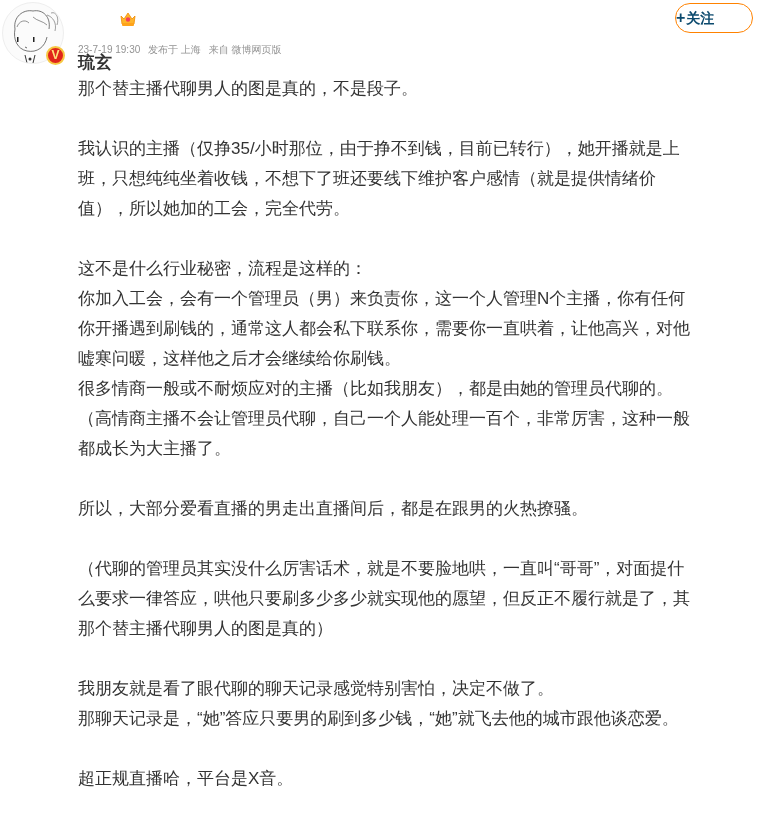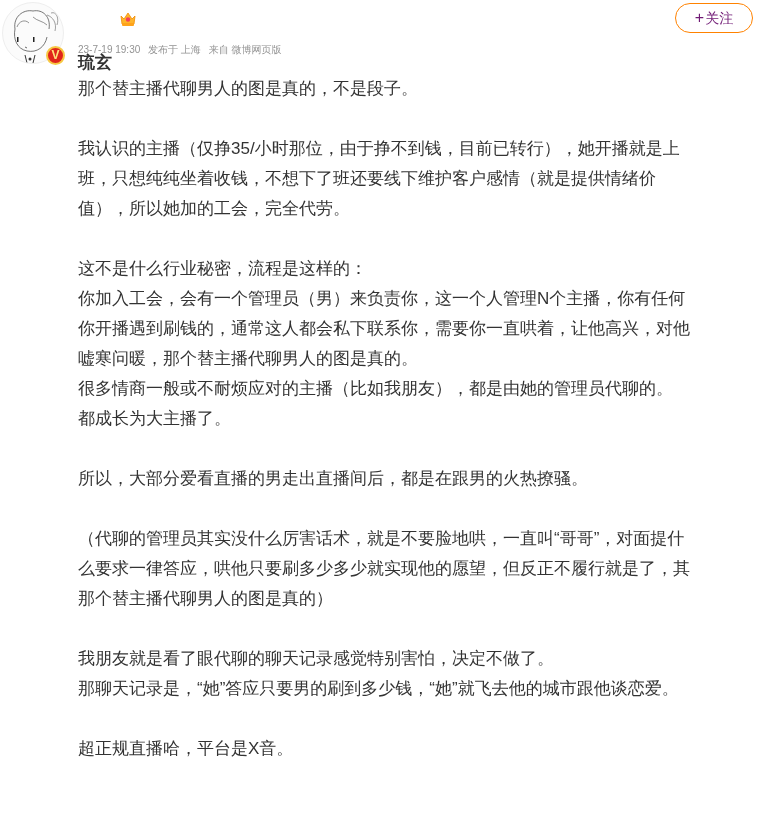--- a/index.html
+++ b/index.html
@@ -8,22 +8,22 @@
   .avatar-wrap { position: absolute; left: 2px; top: 2px; width: 62px; height: 62px; }
   .avatar { width: 60px; height: 60px; border-radius: 50%; border: 1px solid #eeeeee; background: #fbfbfb; overflow: hidden; }
   .vbadge { position: absolute; left: 44px; top: 44px; width: 19px; height: 19px; border-radius: 50%;
             background: #e0251b; border: 2px solid #f7c843; box-sizing: border-box;
             color: #ffe27a; font-size: 12px; font-weight: bold; line-height: 15px; text-align: center; }
   .name { position: absolute; left: 78px; top: 7px; font-size: 17px; font-weight: bold; color: #333333; line-height: 24px; margin-top: 44px; }
   .crown { position: absolute; left: 119px; top: 10px; width: 18px; height: 18px; }
   .meta { position: absolute; left: 78px; top: 40px; font-size: 10px; color: #939393; line-height: 20px; white-space: nowrap; }
   .meta span { margin-right: 5px; }
   .follow { position: absolute; left: 675px; top: 3px; width: 78px; height: 30px; box-sizing: border-box;
-            border: 1px solid #ff8200; border-radius: 16px; color: #701a75; font-size: 14px;
-            line-height: 28px; text-align: center; background: #fff; cursor: pointer; }
+            border: 1px solid #ff8200; border-radius: 16px; color: #0c4a6e; font-size: 14px;
+            line-height: 28px; text-align: left; background: #fff; cursor: pointer; font-weight: bold; }
   .follow .plus { font-size: 16px; margin-right: 1px; }
   .content { position: absolute; left: 78px; top: 74px; width: 680px; font-size: 17px; line-height: 30px; color: #333333; }
   .content p { margin: 0; min-height: 30px; white-space: pre-wrap; word-break: break-all; }
 </style>
 </head>
 <body>
 
 <div class="avatar-wrap">
   <div class="avatar">
     <svg width="60" height="60" viewBox="0 0 60 60">
@@ -63,22 +63,23 @@
 <div class="content" id="post-body">
     <p>那个替主播代聊男人的图是真的，不是段子。</p>
     <p></p>
     <p>我认识的主播（仅挣35/小时那位，由于挣不到钱，目前已转行），她开播就是上</p>
     <p>班，只想纯纯坐着收钱，不想下了班还要线下维护客户感情（就是提供情绪价</p>
     <p>值），所以她加的工会，完全代劳。</p>
     <p></p>
     <p>这不是什么行业秘密，流程是这样的：</p>
     <p>你加入工会，会有一个管理员（男）来负责你，这一个人管理N个主播，你有任何</p>
     <p>你开播遇到刷钱的，通常这人都会私下联系你，需要你一直哄着，让他高兴，对他</p>
-    <p>嘘寒问暖，那个替主播代聊男人的图是真的。</p>
+    <p>嘘寒问暖，这样他之后才会继续给你刷钱。</p>
     <p>很多情商一般或不耐烦应对的主播（比如我朋友），都是由她的管理员代聊的。</p>
+    <p>（高情商主播不会让管理员代聊，自己一个人能处理一百个，非常厉害，这种一般</p>
     <p>都成长为大主播了。</p>
     <p></p>
     <p>所以，大部分爱看直播的男走出直播间后，都是在跟男的火热撩骚。</p>
     <p></p>
     <p>（代聊的管理员其实没什么厉害话术，就是不要脸地哄，一直叫“哥哥”，对面提什</p>
     <p>么要求一律答应，哄他只要刷多少多少就实现他的愿望，但反正不履行就是了，其</p>
     <p>那个替主播代聊男人的图是真的）</p>
     <p></p>
     <p>我朋友就是看了眼代聊的聊天记录感觉特别害怕，决定不做了。</p>
     <p>那聊天记录是，“她”答应只要男的刷到多少钱，“她”就飞去他的城市跟他谈恋爱。</p>

